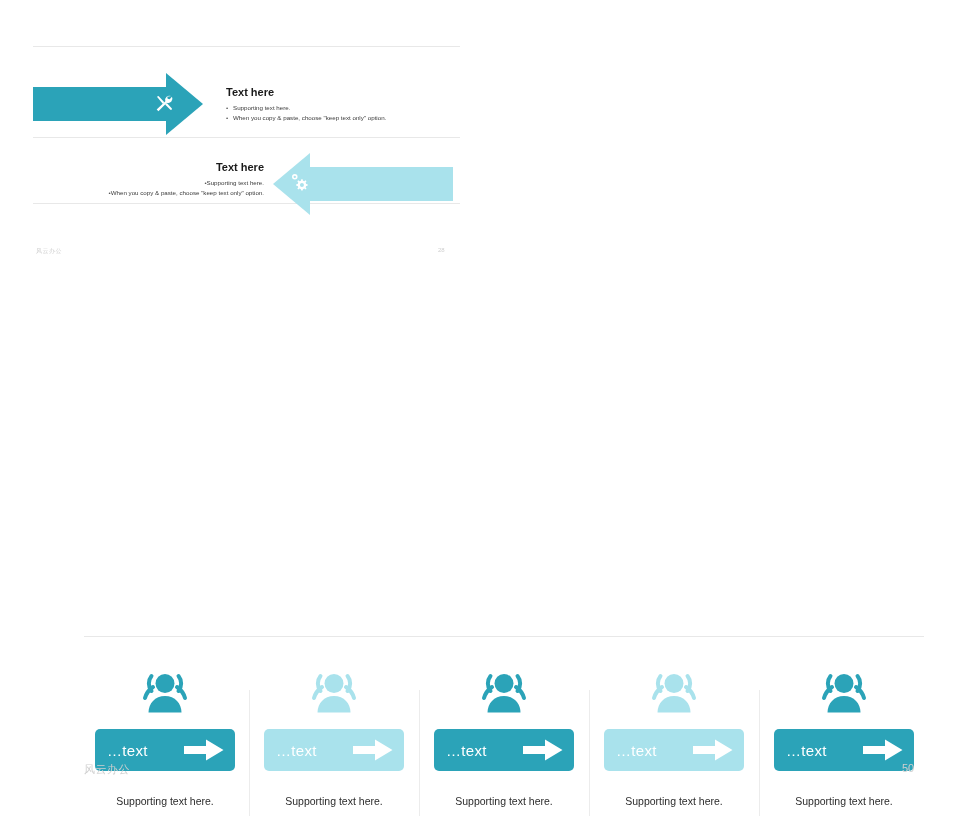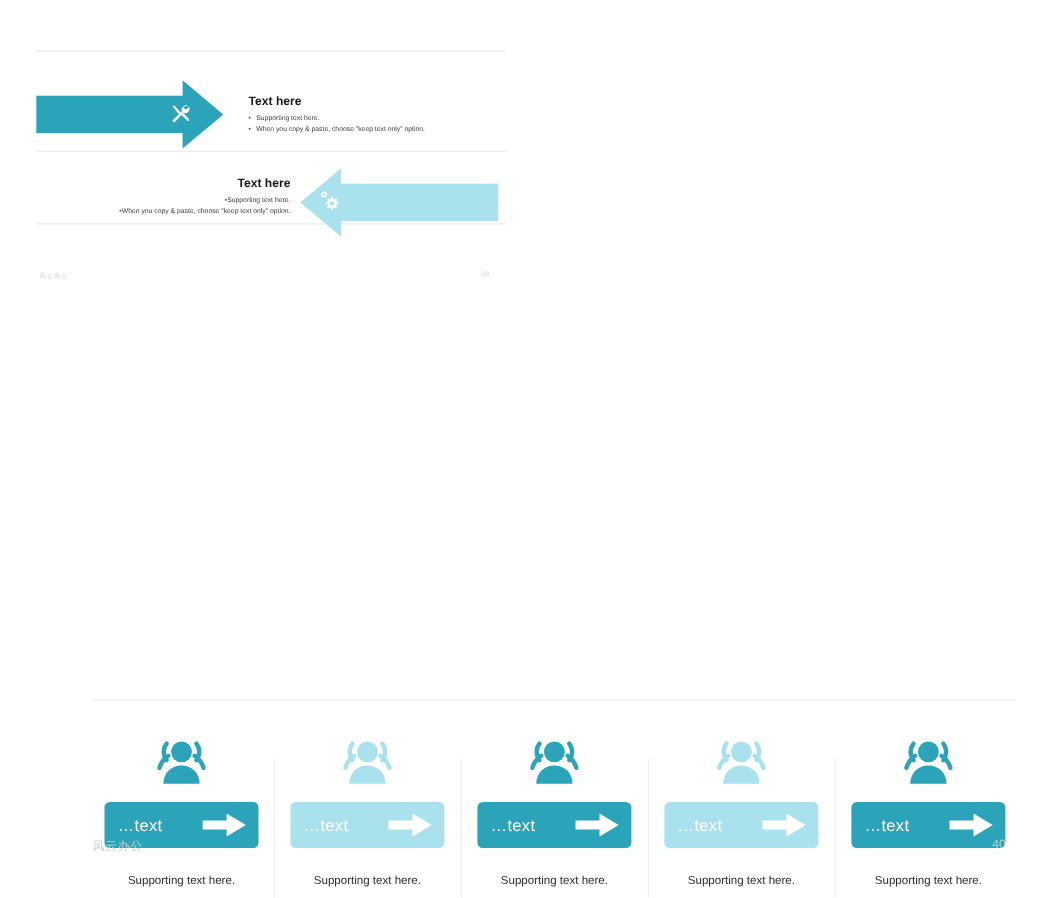--- a/index.html
+++ b/index.html
@@ -265,14 +265,14 @@
     <div class="support">
       <div class="slot">
         <div class="line">Supporting text here.</div>
         <div class="dots">……</div>
       </div>
 
     </div>
   </div>
 
   <div class="footer-brand" style="left:60px;top:482px;font-size:11px;">风云办公</div>
-  <div class="footer-num" style="left:878px;top:482px;font-size:11px;">40</div>
+  <div class="footer-num" style="left:878px;top:482px;font-size:11px;">50</div>
 </div>
 
 </body></html>

